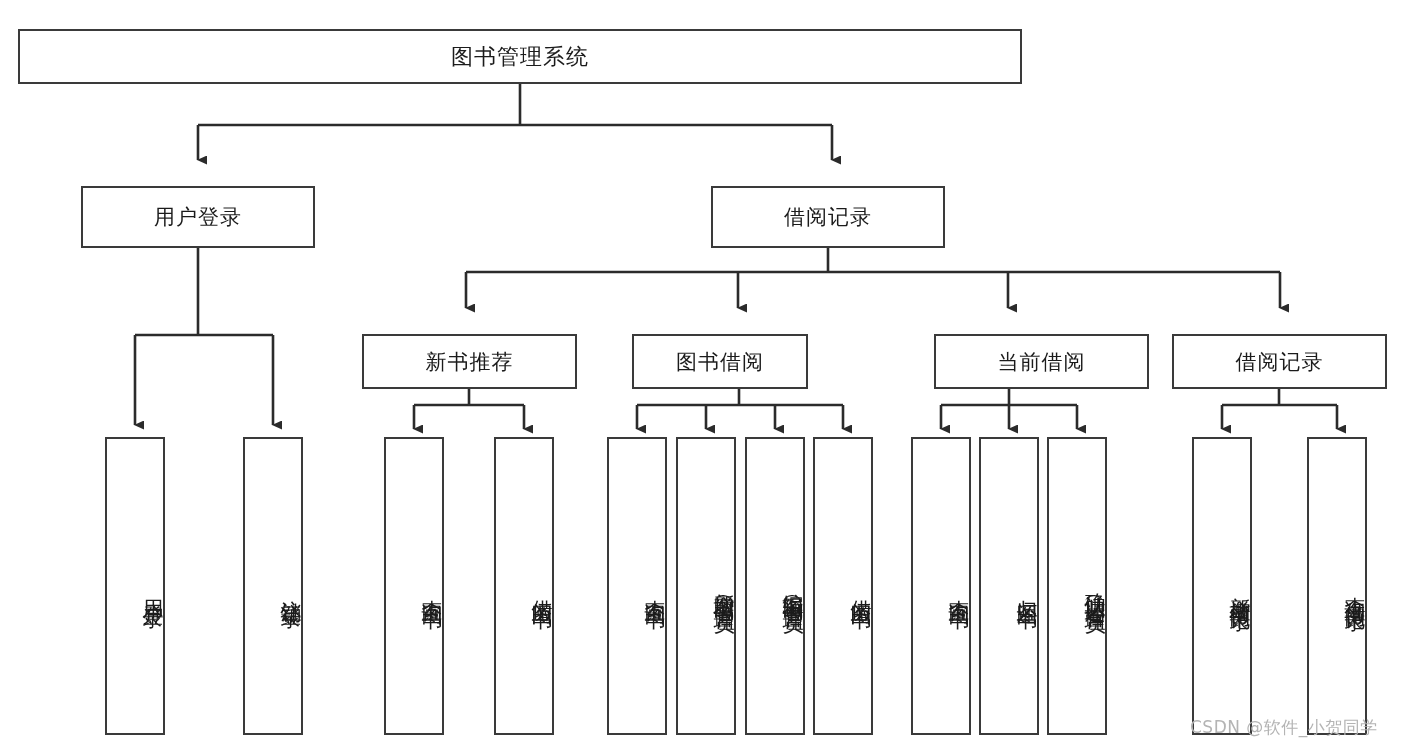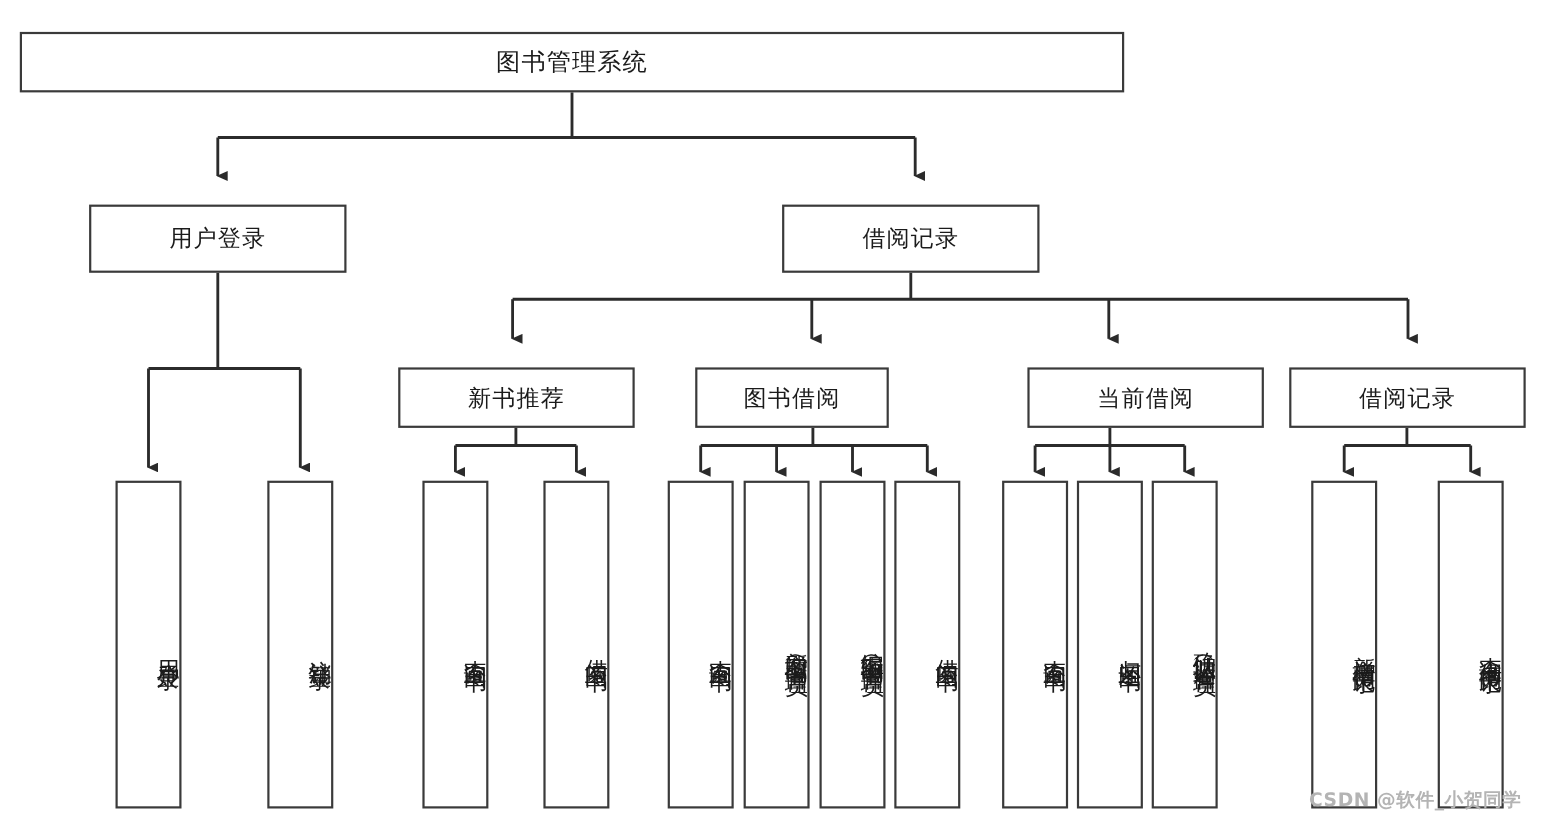--- a/index.html
+++ b/index.html
@@ -200,15 +200,15 @@
     <span>确认归还（管理员）</span>
   </div>
 
   <div class="node-box node-v" style="left:1192px; top:437px; width:60px; height:298px;">
     <span>新增借阅记录</span>
   </div>
   <div class="node-box node-v" style="left:1307px; top:437px; width:60px; height:298px;">
     <span>查询借阅记录</span>
   </div>
 
-  <div class="watermark" style="left:1190px; top:716px;font-weight:bold;">CSDN @软件_小贺同学</div>
+  <div class="watermark" style="left:1190px; top:716px;">CSDN @软件_小贺同学</div>
 
 </div>
 
 </body></html>

